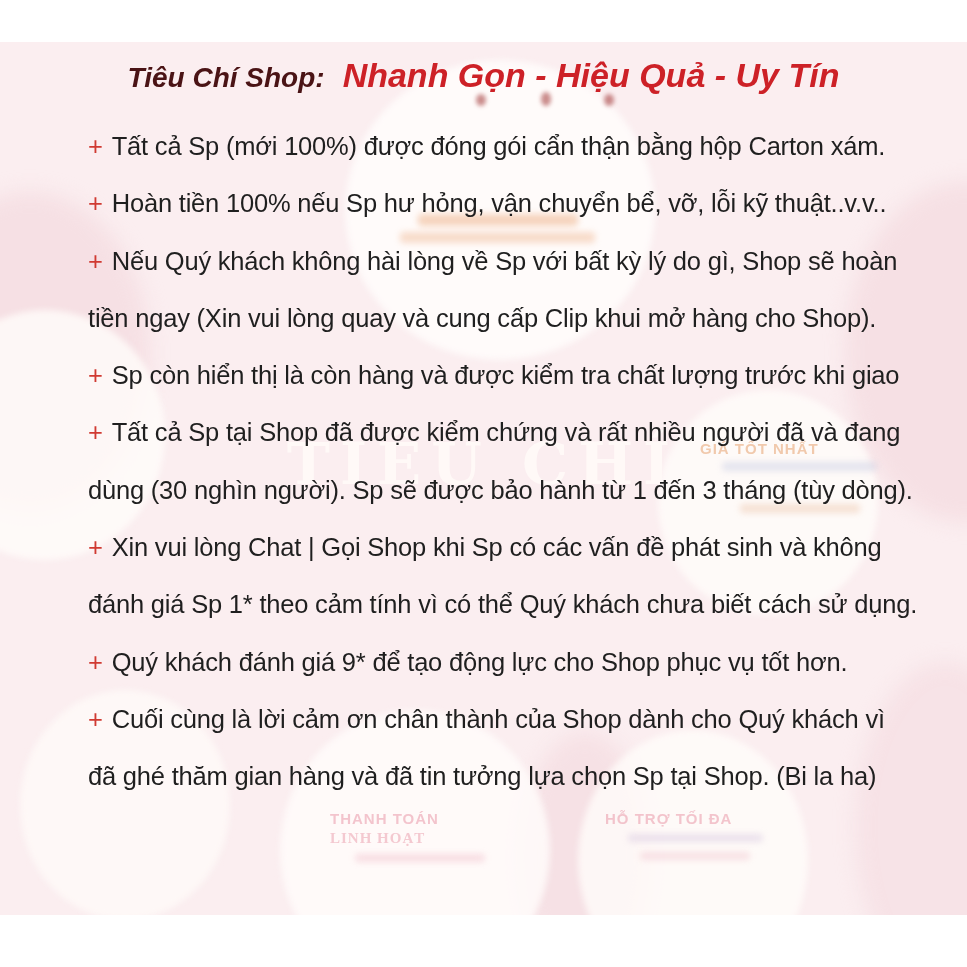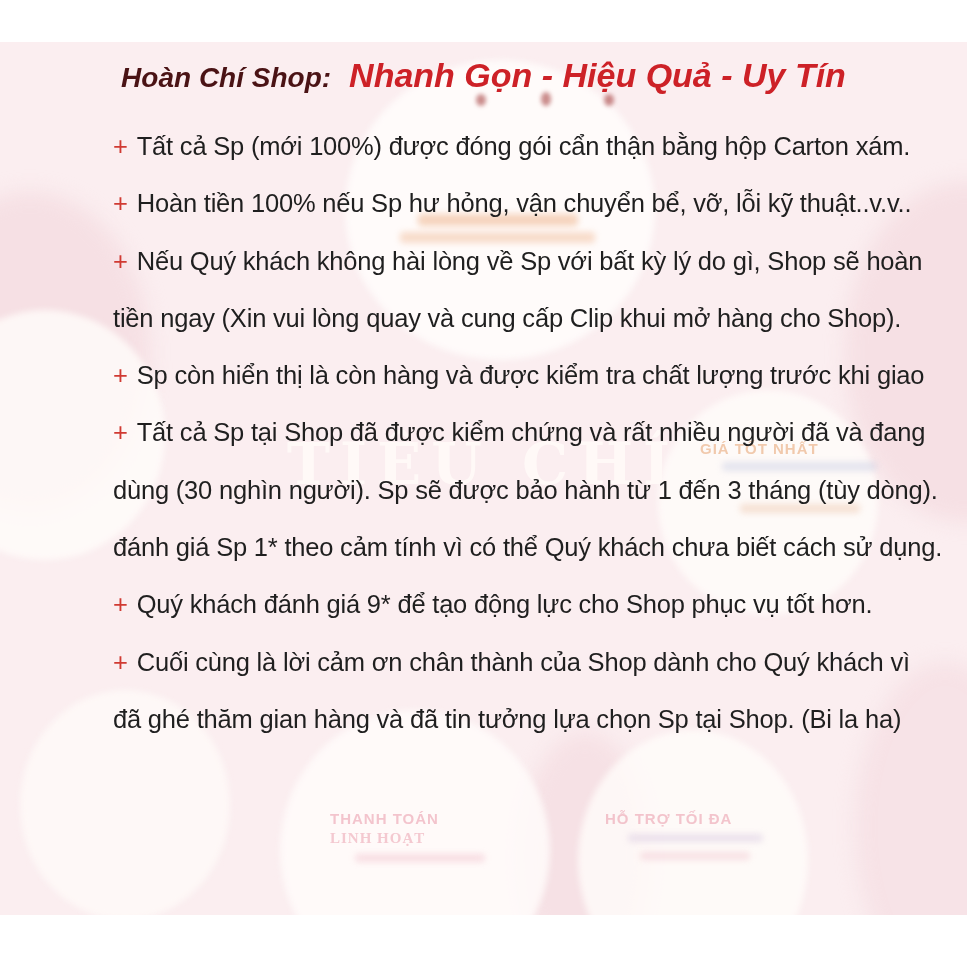--- a/index.html
+++ b/index.html
@@ -72,21 +72,21 @@
     font-style:italic;font-weight:bold;
     font-size:34px;color:#cd2127;
     margin-left:18px;
   }
   
   .lines{
     position:absolute;left:0;top:118px;width:967px;
   }
   .line{
     height:57.3px;line-height:57.3px;
-    padding-left:113px;
+    padding-left:88px;
     font-size:25.5px;color:#1f1f1f;
     white-space:nowrap;
     letter-spacing:-0.2px;
   }
   .plus{color:#d03a32;}
   .plus:not(:empty){margin-right:9px;}
 </style>
 </head>
 <body>
 
@@ -122,30 +122,31 @@
       <div class="wm badge-label bl-right">GIÁ TỐT NHẤT</div>
       <div class="wm badge-label bl-bleft1">THANH TOÁN</div>
       <div class="wm badge-label bl-bleft2">LINH HOẠT</div>
       <div class="wm badge-label bl-bright">HỖ TRỢ TỐI ĐA</div>
 
       <div class="wm wm-bigtext bt1">TIÊU CHÍ</div>
     </div>
   </div>
 
   <div class="title-row">
-    <span class="title-prefix">Hoàn Chí Shop:</span><span class="title-highlight">Nhanh Gọn - Hiệu Quả - Uy Tín</span>
+    <span class="title-prefix">Tiêu Chí Shop:</span><span class="title-highlight">Nhanh Gọn - Hiệu Quả - Uy Tín</span>
   </div>
 
   <div class="lines">
     <div class="line"><span class="plus">+</span><span>Tất cả Sp (mới 100%) được đóng gói cẩn thận bằng hộp Carton xám.</span></div>
     <div class="line"><span class="plus">+</span><span>Hoàn tiền 100% nếu Sp hư hỏng, vận chuyển bể, vỡ, lỗi kỹ thuật..v.v..</span></div>
     <div class="line"><span class="plus">+</span><span>Nếu Quý khách không hài lòng về Sp với bất kỳ lý do gì, Shop sẽ hoàn</span></div>
     <div class="line"><span class="plus"></span><span>tiền ngay (Xin vui lòng quay và cung cấp Clip khui mở hàng cho Shop).</span></div>
     <div class="line"><span class="plus">+</span><span>Sp còn hiển thị là còn hàng và được kiểm tra chất lượng trước khi giao</span></div>
     <div class="line"><span class="plus">+</span><span>Tất cả Sp tại Shop đã được kiểm chứng và rất nhiều người đã và đang</span></div>
     <div class="line"><span class="plus"></span><span>dùng (30 nghìn người). Sp sẽ được bảo hành từ 1 đến 3 tháng (tùy dòng).</span></div>
+    <div class="line"><span class="plus">+</span><span>Xin vui lòng Chat | Gọi Shop khi Sp có các vấn đề phát sinh và không</span></div>
     <div class="line"><span class="plus"></span><span>đánh giá Sp 1* theo cảm tính vì có thể Quý khách chưa biết cách sử dụng.</span></div>
     <div class="line"><span class="plus">+</span><span>Quý khách đánh giá 9* để tạo động lực cho Shop phục vụ tốt hơn.</span></div>
     <div class="line"><span class="plus">+</span><span>Cuối cùng là lời cảm ơn chân thành của Shop dành cho Quý khách vì</span></div>
     <div class="line"><span class="plus"></span><span>đã ghé thăm gian hàng và đã tin tưởng lựa chọn Sp tại Shop. (Bi la ha)</span></div>
   </div>
 
 </div>
 
 </body></html>

